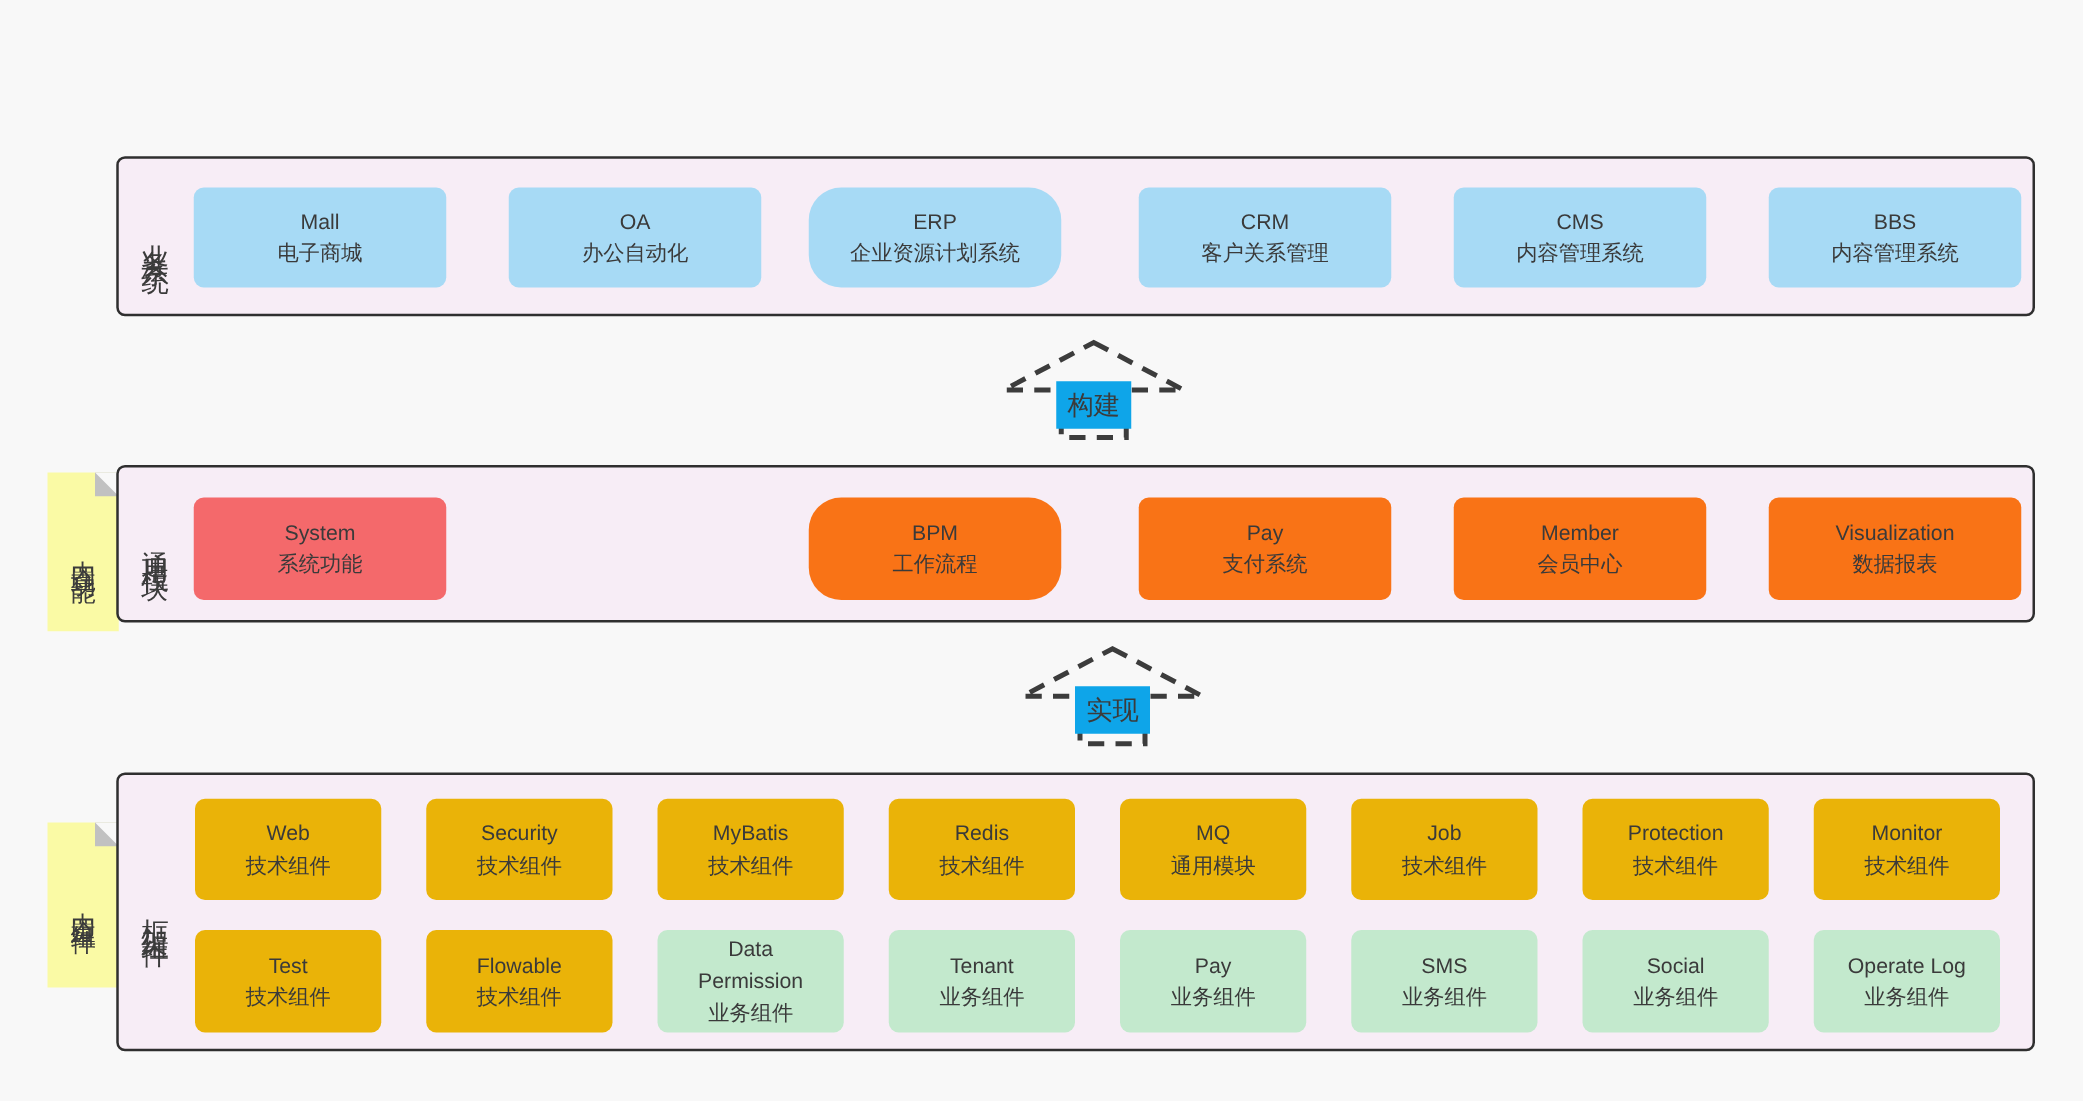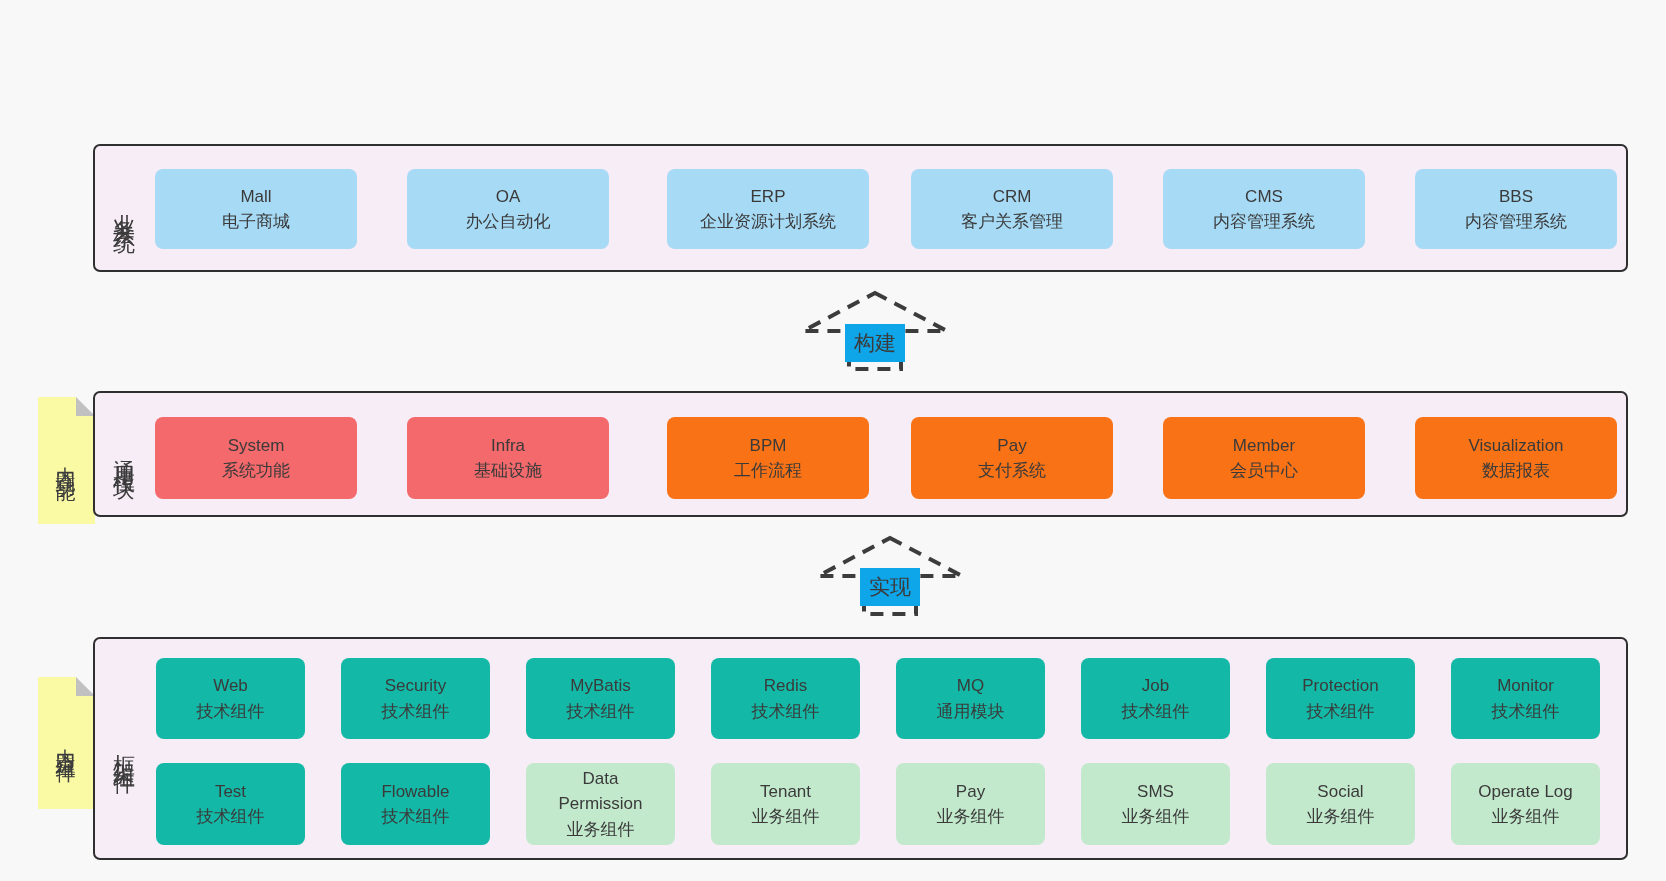--- a/index.html
+++ b/index.html
@@ -4,21 +4,21 @@
 <style>
   html,body{margin:0;padding:0;}
   body{
     width:1666px;height:881px;
     background:#f8f8f8;
     font-family:"Liberation Sans","DejaVu Sans",sans-serif;
     color:#3a3a3a;
     position:relative;
     overflow:hidden;
   }
-  .stage{position:absolute;inset:0;margin-top:19px;}
+  .stage{position:absolute;inset:0;}
   .band{
     position:absolute;
     left:93px;width:1535px;
     background:#f7edf6;
     border:2px solid #2f2f2f;
     border-radius:7px;
     box-sizing:border-box;
     z-index:2;
   }
   .band-1{top:125px;height:128px;}
@@ -38,24 +38,24 @@
     font-size:17px;line-height:1.5;
     white-space:pre-line;
     color:#3a3a3a;
     box-sizing:border-box;
   }
   .w6{width:202px;height:82px;}
   .w8{width:149px;height:81px;}
   .b-blue{background:#a7daf5;}
   .b-red{background:#f4696b;}
   .b-pink{background:#f97316;}
-  .b-green{background:#14b8a6;}
+  .b-green{background:#eab308;}
   .b-lgreen{background:#c3e9cd;}
   
-  .c6-0{left:60px;} .c6-1{left:312px;} .c6-2{left:572px;}
+  .c6-0{left:60px;} .c6-1{left:312px;} .c6-2{left:552px;border-radius:26px;}
   .c6-3{left:816px;} .c6-4{left:1068px;} .c6-5{left:1320px;}
   .band-1 .box{top:23px;height:80px;}
   .band-2 .box{top:24px;}
   
   .c8-0{left:61px;} .c8-1{left:246px;} .c8-2{left:431px;} .c8-3{left:616px;}
   .c8-4{left:801px;} .c8-5{left:986px;} .c8-6{left:1171px;} .c8-7{left:1356px;}
   .row-1{top:19px;}
   .row-2{top:124px;height:82px;}
   .sticky{
     position:absolute;left:38px;width:57px;
@@ -120,22 +120,20 @@
 
   <svg class="arrow arrow-1" width="154" height="84" viewBox="0 0 154 84">
     <polygon points="77,4 149,42 103,42 103,80 51,80 51,42 5,42"></polygon>
   </svg>
   <div class="arrow-label arrow-label-1">构建</div>
 
   <div class="band band-2">
     <div class="side-label">通用模块</div>
     <div class="box w6 c6-0 b-red">System
 系统功能</div>
-    <div class="box w6 c6-1 b-red">Infra
-基础设施</div>
     <div class="box w6 c6-2 b-pink">BPM
 工作流程</div>
     <div class="box w6 c6-3 b-pink">Pay
 支付系统</div>
     <div class="box w6 c6-4 b-pink">Member
 会员中心</div>
     <div class="box w6 c6-5 b-pink">Visualization
 数据报表</div>
   </div>
 

